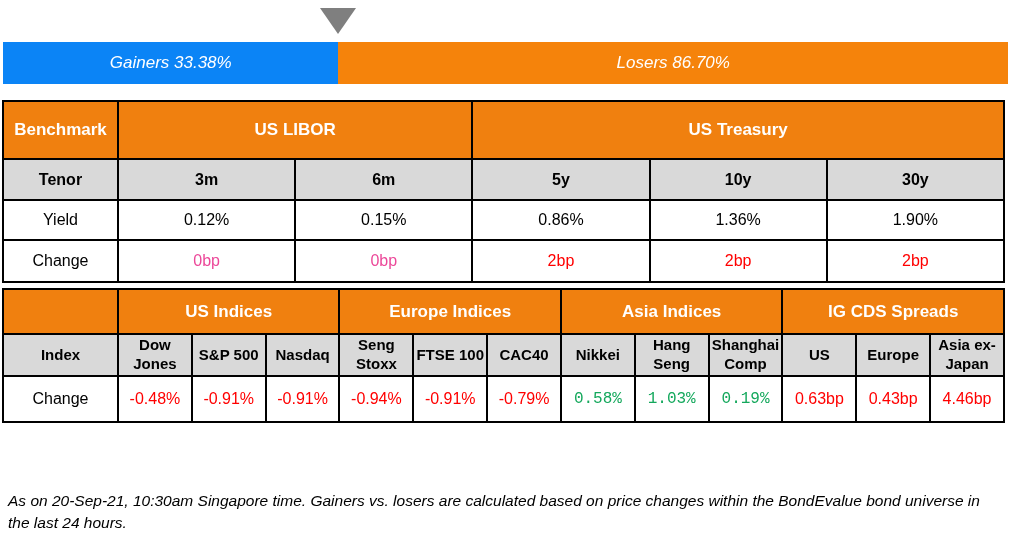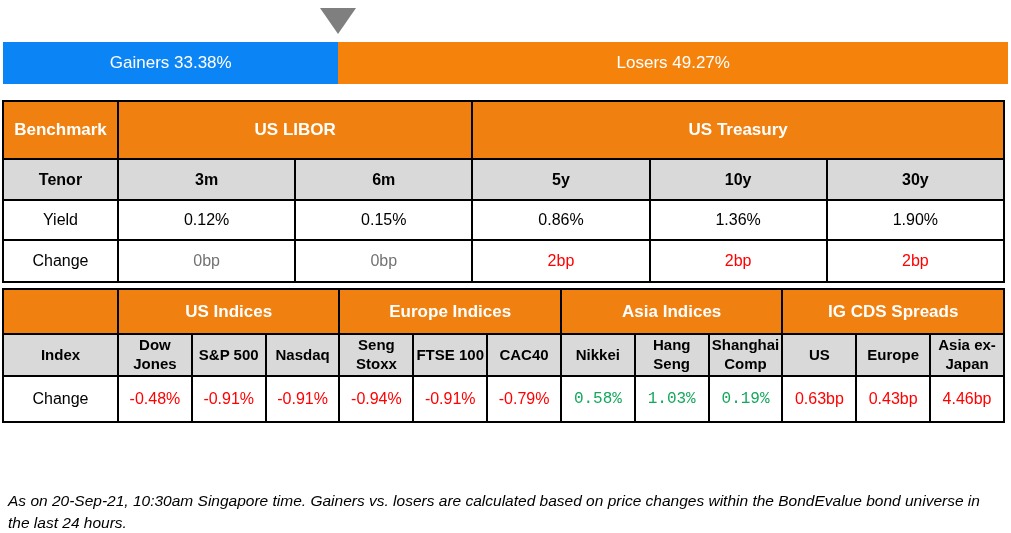--- a/index.html
+++ b/index.html
@@ -20,20 +20,21 @@
     border-left: 18px solid transparent;
     border-right: 18px solid transparent;
     border-top: 26px solid var(--pointer-gray, #7f7f7f);
   }
   
   .gl-bar {
     position: absolute;
     top: 42px; left: 3px;
     width: 1005px; height: 42px;
     display: flex;
+    font-style: italic;
   }
   .gl-seg {
     display: flex;
     align-items: center;
     justify-content: center;
     color: #fff;
     font-size: 17px;
     white-space: nowrap;
     overflow: hidden;
   }
@@ -64,21 +65,21 @@
   tr.gray-hdr td {
     background: var(--subheader-gray, #d9d9d9);
     color: #000;
     font-weight: bold;
     font-size: 15px;
     line-height: 1.25;
   }
   tr.data-row td { font-size: 16px; background: #fff; }
   .neg  { color: var(--negative-red, #ff0000); }
   .pos  { color: var(--positive-green, #14a85c); font-family: Liberation Mono, monospace; }
-  .flat { color: #737373; }
+  .flat { color: #ec4899; }
 
   .benchmark-tbl { top: 100px; }
   .benchmark-tbl tr.orange-hdr { height: 58px; }
   .benchmark-tbl tr.gray-hdr   { height: 41px; font-size: 16px; }
   .benchmark-tbl tr.gray-hdr td{ font-size: 16px; }
   .benchmark-tbl tr.yield-row  { height: 40px; }
   .benchmark-tbl tr.change-row { height: 42px; }
 
   .indices-tbl { top: 288px; }
   .indices-tbl tr.orange-hdr { height: 45px; }
@@ -102,21 +103,21 @@
 
 <div class="canvas">
 
   <div class="pointer" style="left: 320.469px;"></div>
 
   <div class="gl-bar">
     <div class="gl-seg gl-gainers" style="width: 33.38%;">
       <span>Gainers 33.38%</span>
     </div>
     <div class="gl-seg gl-losers">
-      <span>Losers 49.27%</span>
+      <span>Losers 86.70%</span>
     </div>
   </div>
 
   <table class="mkt benchmark-tbl">
     <colgroup>
       <col style="width:115px">
       <col>
         <col>
         <col>
         <col>

